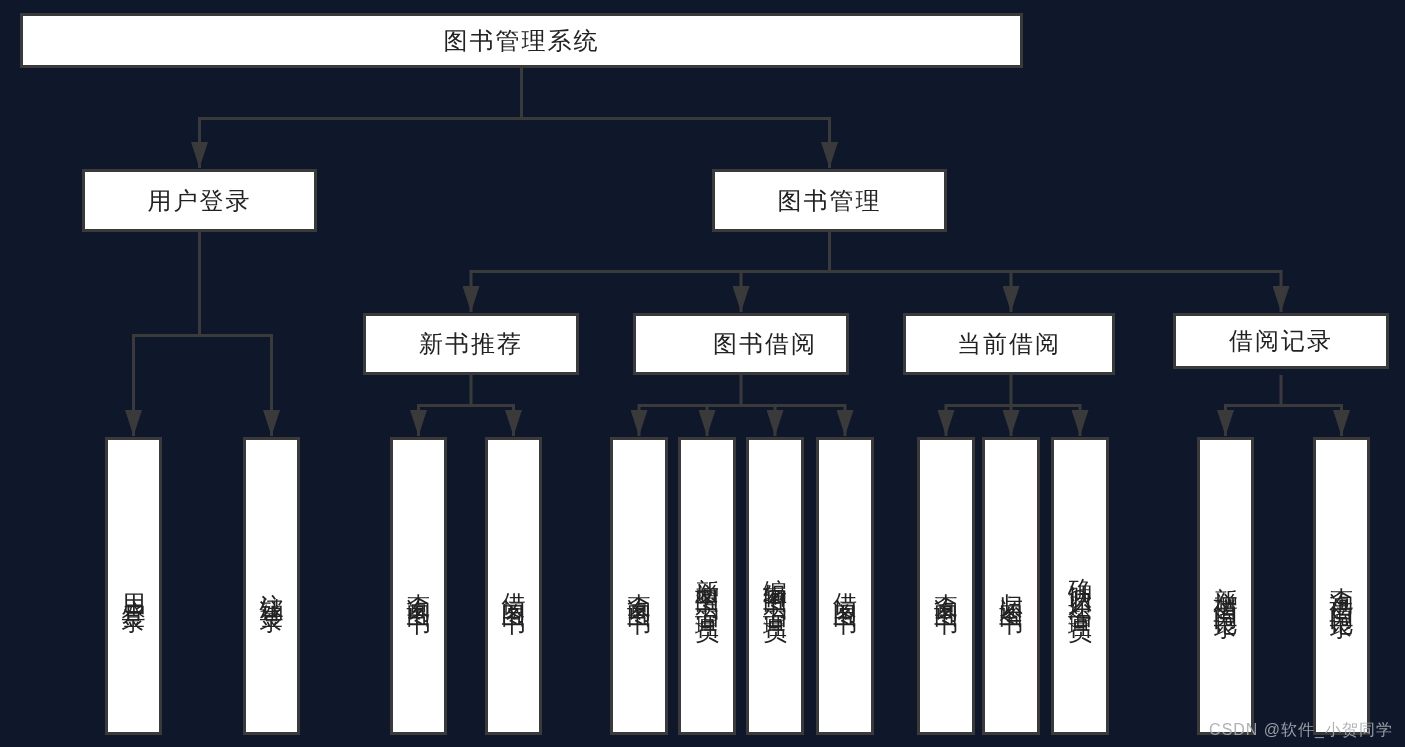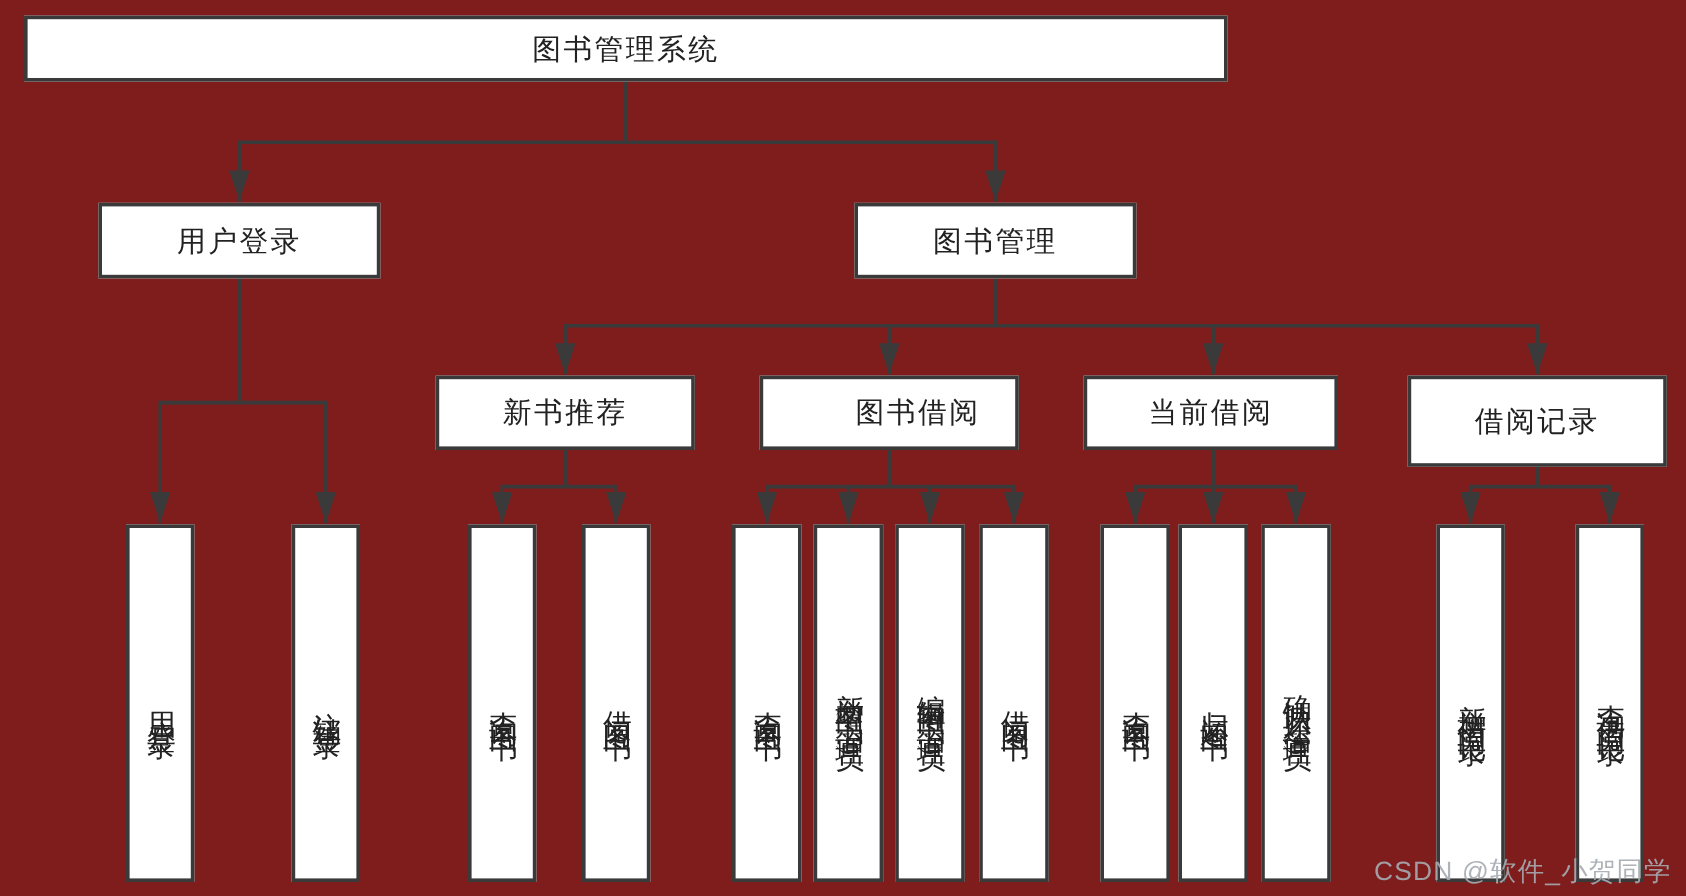--- a/index.html
+++ b/index.html
@@ -1,20 +1,20 @@
 <!DOCTYPE html>
 <html><head>
 <meta charset="utf-8">
 <style>
   html, body { margin: 0; padding: 0; background: #ffffff; }
   .stage {
     position: relative;
     width: 1405px;
     height: 747px;
-    background: #7f1d1d;
+    background: #0f172a;
     font-family: "Liberation Sans", sans-serif;
     color: #222222;
     overflow: hidden;
   }
   .connectors {
     position: absolute;
     left: 0; top: 0;
     width: 1405px; height: 747px;
     z-index: 1;
   }
@@ -40,21 +40,21 @@
     text-orientation: mixed;
     letter-spacing: 6px;
     line-height: 1;
     font-size: 24px;
   }
   .watermark {
     position: absolute;
     right: 12px;
     bottom: 6px;
     z-index: 5;
-    font-size: 22px;
+    font-size: 16px;
     letter-spacing: 1px;
     color: #a5abb1;
     opacity: 0.9;
   }
 </style>
 </head>
 <body>
 
 <div class="stage">
 
@@ -114,21 +114,21 @@
 
   <div class="box" style="left:363px; top:313px; width:216px; height:62px;">
     <span>新书推荐</span>
   </div>
   <div class="box" style="left:633px; top:313px; width:216px; height:62px;padding-left:48px;">
     <span>图书借阅</span>
   </div>
   <div class="box" style="left:903px; top:313px; width:212px; height:62px;">
     <span>当前借阅</span>
   </div>
-  <div class="box" style="left:1173px; top:313px; width:216px; height:76px;">
+  <div class="box" style="left:1173px; top:313px; width:216px; height:56px;">
     <span>借阅记录</span>
   </div>
 
   <div class="box leaf" style="left:105px; top:437px; width:57px; height:298px;">
     <span class="vtext">用户登录</span>
   </div>
   <div class="box leaf" style="left:243px; top:437px; width:57px; height:298px;">
     <span class="vtext">注销登录</span>
   </div>
 

